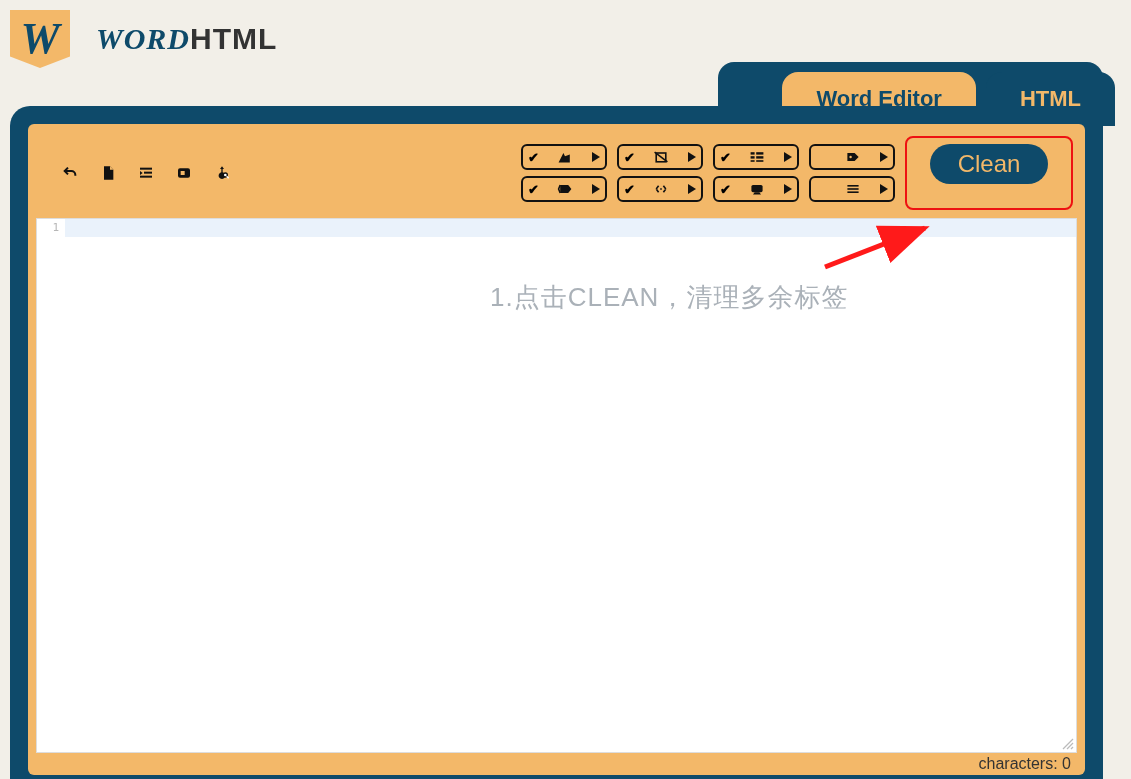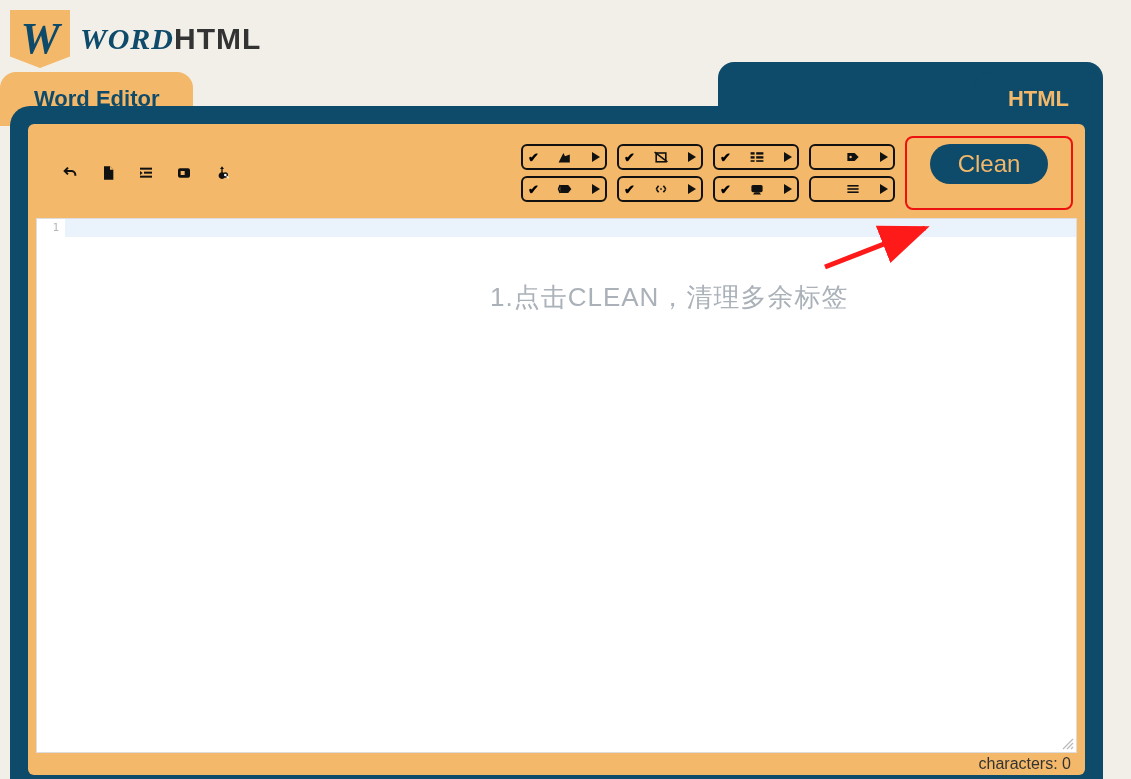--- a/index.html
+++ b/index.html
@@ -36,35 +36,36 @@
     line-height: 1;
   }
   .brand-text { display: flex; align-items: baseline; }
   .brand-word {
     font-family: Georgia, serif;
     font-style: italic;
     font-weight: bold;
     font-size: 30px;
     color: #0e4a6a;
     letter-spacing: 1px;
+    margin-left: 16px;
   }
   .brand-html {
     font-family: Arial, sans-serif;
     font-weight: 900;
     font-size: 30px;
     color: #333;
     letter-spacing: 1px;
   }
   
   .tab-strip {
     position: absolute;
-    top: 62px; left: 0; right: 28px;
+    top: 62px; left: 0; right: 16px;
     height: 64px;
     display: flex;
-    justify-content: space-between;
+    justify-content: flex-end;
     align-items: flex-end;
     gap: 4px;
   }
   .tab {
     height: 54px;
     padding: 0 34px;
     border-radius: 16px 16px 0 0;
     font-weight: 600;
     font-size: 22px;
     display: flex;

